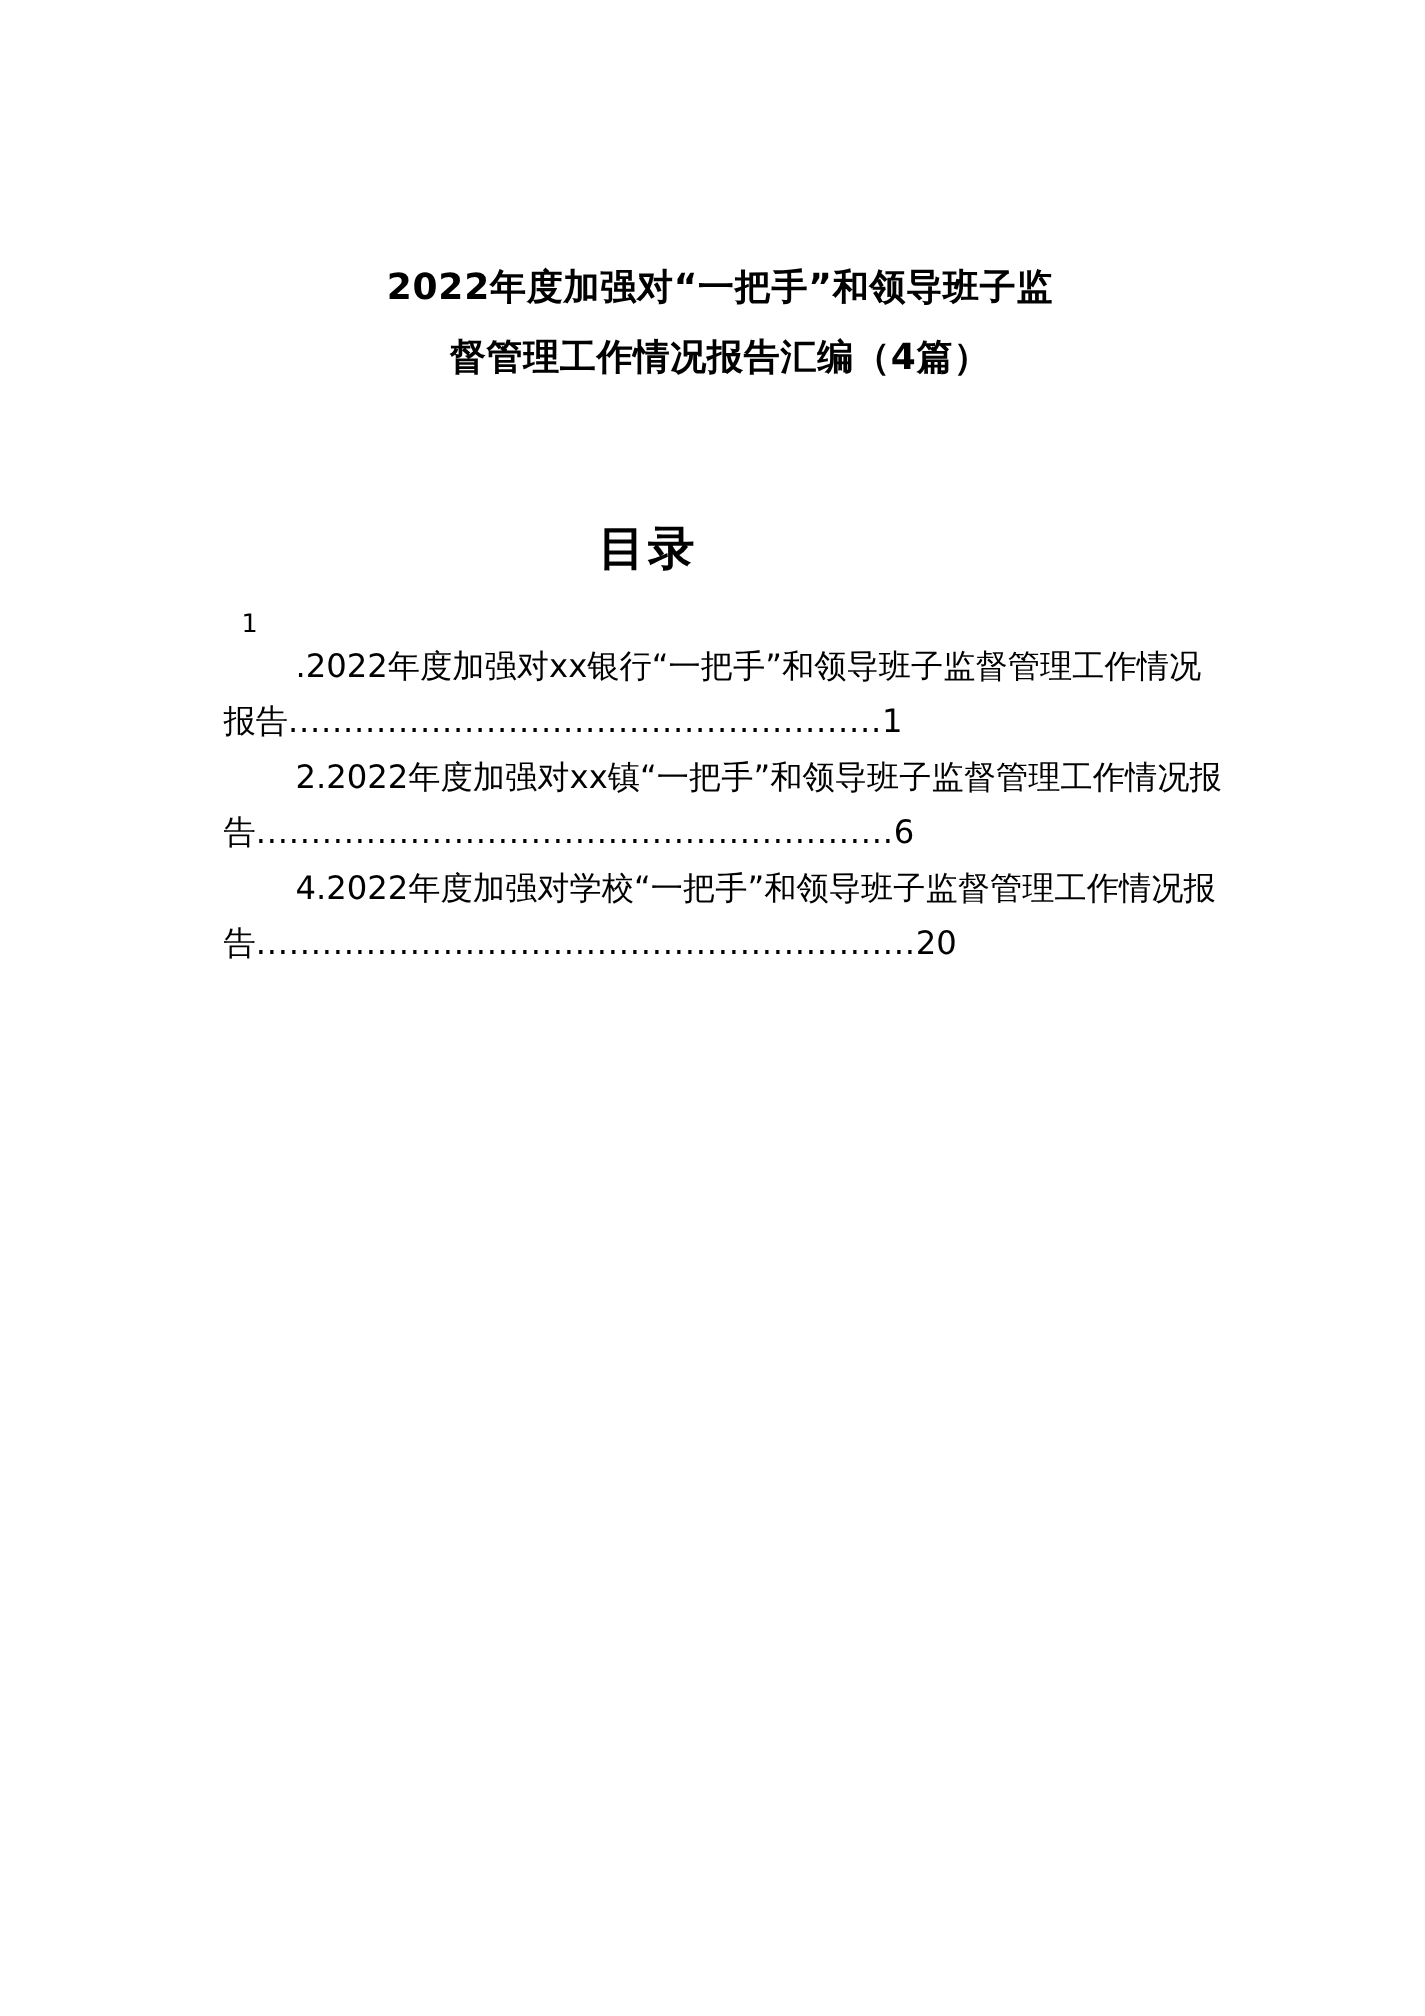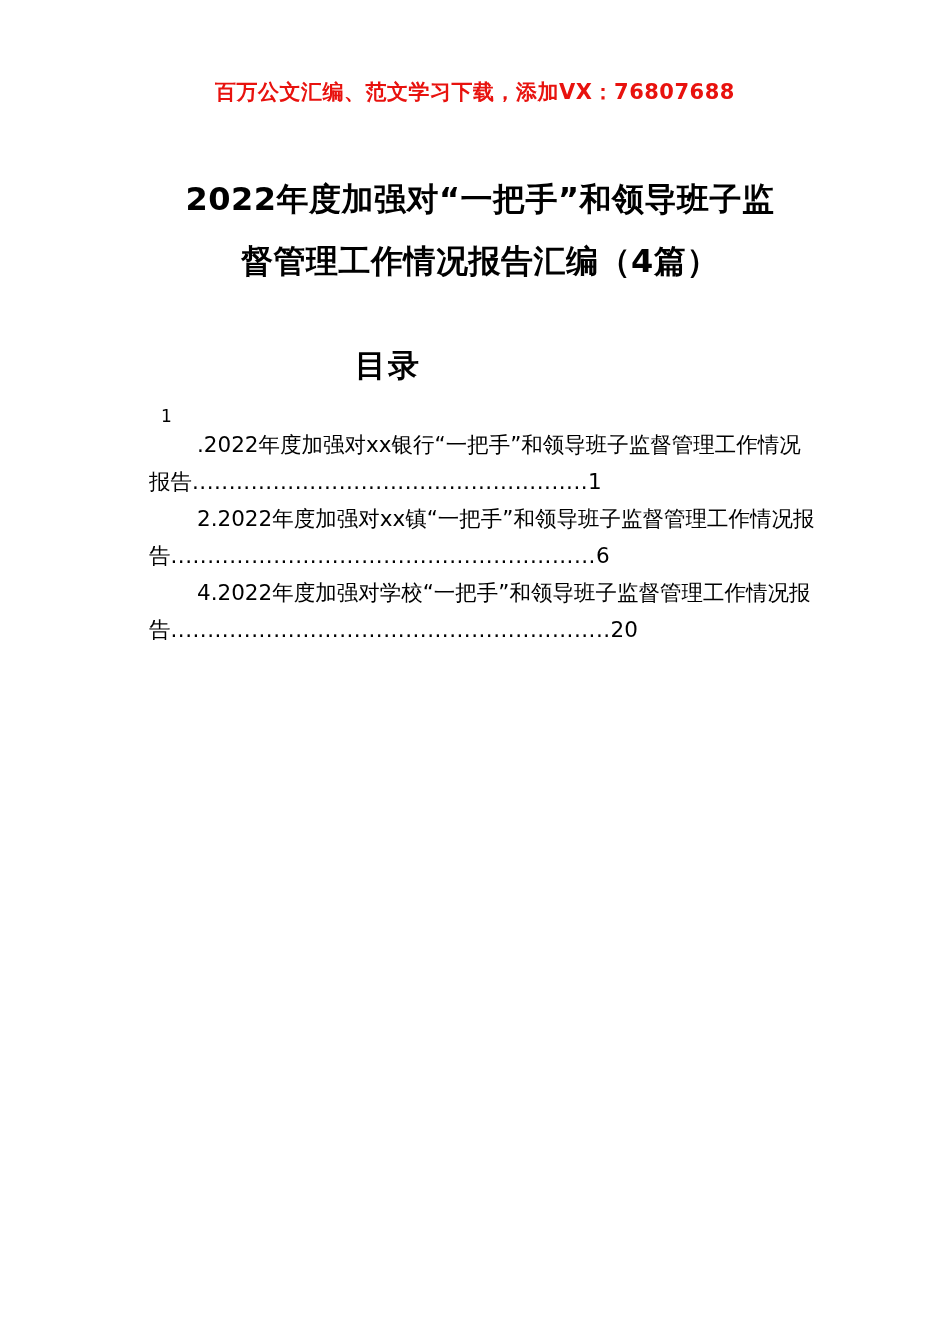--- a/index.html
+++ b/index.html
@@ -33,36 +33,37 @@
     letter-spacing: 0.5px;
     font-family: "DejaVu Sans", sans-serif;
     white-space: nowrap;
   }
   .doc-title {
     position: absolute;
     top: 168px;
     left: 150px;
     width: 660px;
     text-align: center;
-    font-size: 32px;
+    font-size: 24px;
     font-weight: bold;
     line-height: 1.95;
     font-family: "DejaVu Sans", sans-serif;
     letter-spacing: 0.5px;
   }
   .toc-heading {
     position: absolute;
     top: 345px;
     left: 0;
     width: 776px;
     text-align: center;
     font-size: 31px;
     font-weight: bold;
     font-family: "DejaVu Sans", sans-serif;
     letter-spacing: 2px;
+    padding-left: 44px;
   }
   .toc {
     position: absolute;
     top: 405px;
     left: 133px;
     width: 685px;
     font-size: 21.5px;
     line-height: 1.72;
     font-family: "DejaVu Sans", sans-serif;
   }
@@ -79,21 +80,20 @@
   }
   .leader {
     letter-spacing: 0.5px;
   }
 </style>
 </head>
 <body>
 
 <div class="page">
 
-  <div class="ad-banner">百万公文汇编、范文学习下载，添加VX：76807688</div>
 
   <div class="doc-title">
     <div>2022年度加强对“一把手”和领导班子监</div>
     <div>督管理工作情况报告汇编（4篇）</div>
   </div>
 
   <div class="toc-heading">目录</div>
 
   <div class="toc">
 

